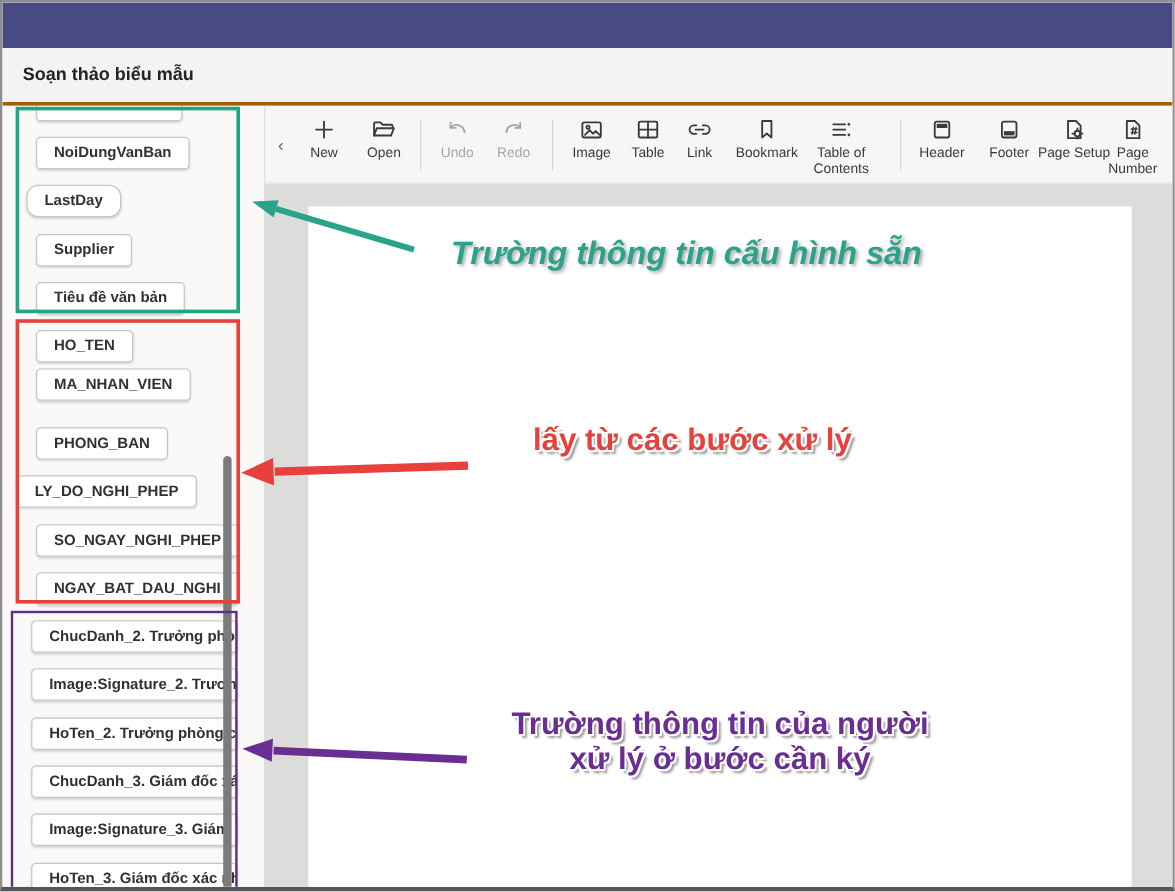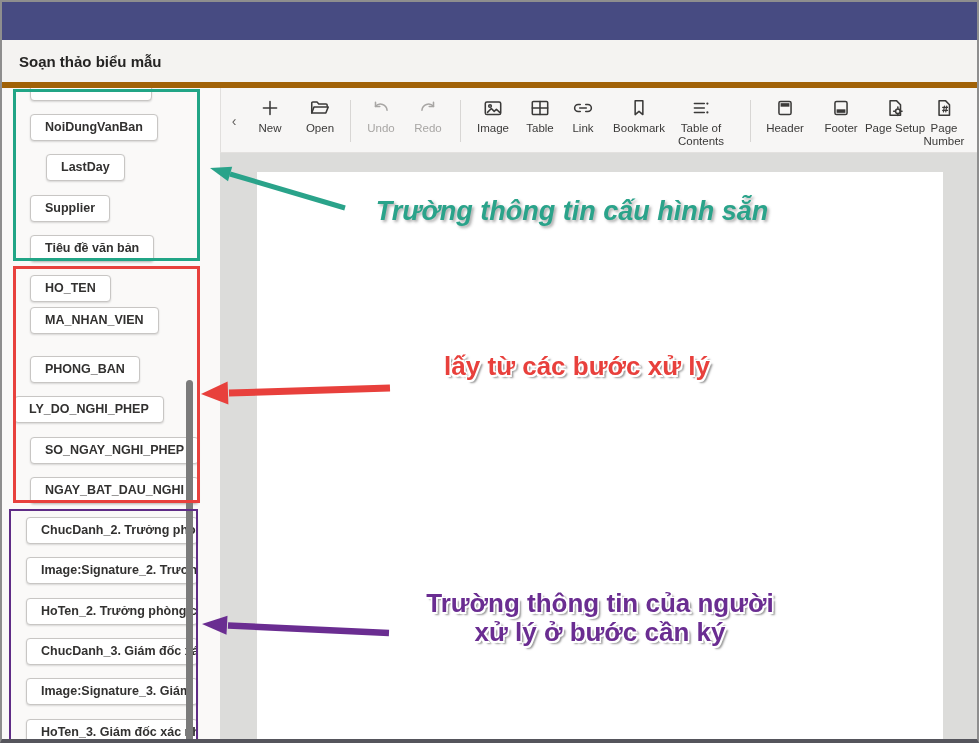--- a/index.html
+++ b/index.html
@@ -5,21 +5,21 @@
   * { margin:0; padding:0; box-sizing:border-box; }
   html,body { width:979px; height:743px; overflow:hidden; font-family:"Liberation Sans", sans-serif; background:#fff; }
   .screen { position:relative; width:979px; height:743px;
     border:2px solid #8e8e8e; border-bottom:4px solid #55555c; background:#faf9f8; overflow:hidden; }
 
   
   .titlebar { position:absolute; left:0; top:0; width:100%; height:38px; background:#474b82; z-index:4; }
 
   
   .appheader { position:absolute; left:0; top:38px; width:100%; height:48px; background:#f4f3f1; z-index:4;
-    display:flex; align-items:center; padding-left:17px; border-bottom:6px solid #a16207; }
+    display:flex; align-items:center; padding-left:17px; border-bottom:3px solid #a16207; }
   .appheader .ptitle { font-size:15px; font-weight:bold; color:#252423; }
 
   
   .sidebar { position:absolute; left:0; top:86px; width:218px; height:657px; background:#faf9f8; z-index:1; }
   .fieldbtn { position:absolute; height:27px; line-height:25px; background:#fff;
     border:1px solid #c8c6c4; border-radius:4px; box-shadow:0 1px 2px rgba(0,0,0,.14);
     font-size:12.5px; font-weight:600; color:#323130; padding:0 14px; white-space:nowrap; overflow:hidden;
     z-index:1; cursor:pointer; }
   .fieldbtn.trunc { max-width:172px; }
   .scrollthumb { position:absolute; left:184px; top:378px; width:7px; height:363px; background:#7b7b7b;
@@ -181,21 +181,21 @@
         </div>
       </div>
     <div class="tdivider" style="left:129px"></div>
     <div class="tdivider" style="left:239px"></div>
     <div class="tdivider" style="left:529px"></div>
   </div>
 
   <div class="sidebar">
     <div id="fieldlist">
         <div class="fieldbtn" style="left: 28px; top: 26px;">NoiDungVanBan</div>
-        <div class="fieldbtn" style="left: 44px; top: 66px;">LastDay</div>
+        <div class="fieldbtn" style="left: 20px; top: 66px; border-radius: 10px;">LastDay</div>
         <div class="fieldbtn" style="left: 28px; top: 107px;">Supplier</div>
         <div class="fieldbtn" style="left: 28px; top: 147px;">Tiêu đề văn bản</div>
         <div class="fieldbtn" style="left: 28px; top: 187px;">HO_TEN</div>
         <div class="fieldbtn" style="left: 28px; top: 219px;">MA_NHAN_VIEN</div>
         <div class="fieldbtn" style="left: 28px; top: 268px;">PHONG_BAN</div>
         <div class="fieldbtn" style="left: 12px; top: 308px;">LY_DO_NGHI_PHEP</div>
         <div class="fieldbtn" style="left: 28px; top: 349px;">SO_NGAY_NGHI_PHEP</div>
         <div class="fieldbtn" style="left: 28px; top: 389px;">NGAY_BAT_DAU_NGHI</div>
         <div class="fieldbtn trunc" style="left: 24px; top: 429px;">ChucDanh_2. Trưởng phò</div>
         <div class="fieldbtn trunc" style="left: 24px; top: 469px;">Image:Signature_2. Trươn</div>

